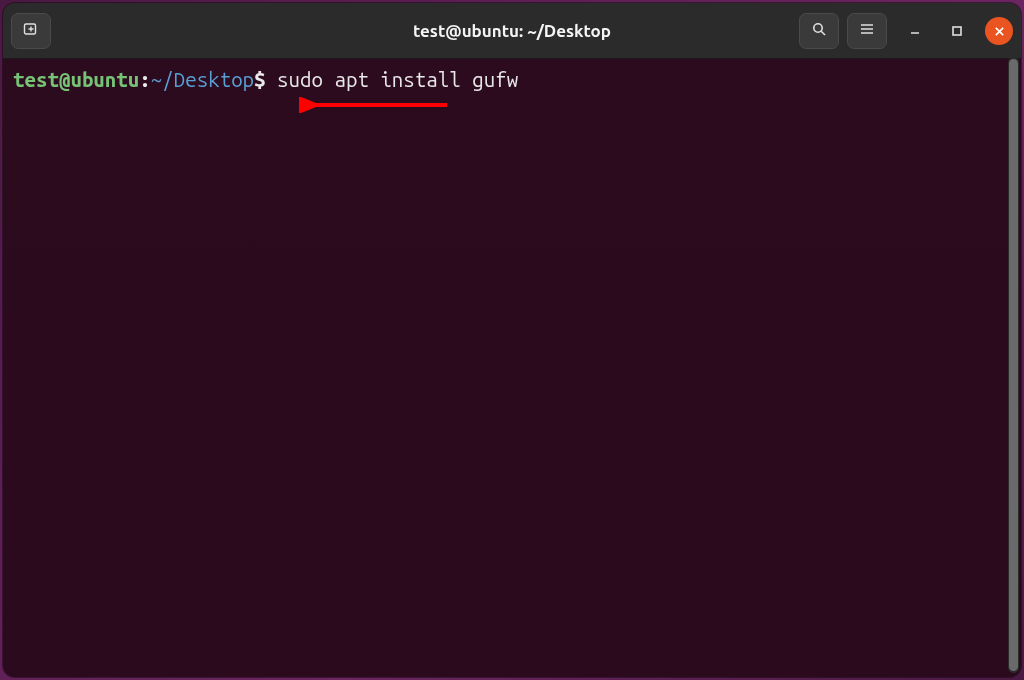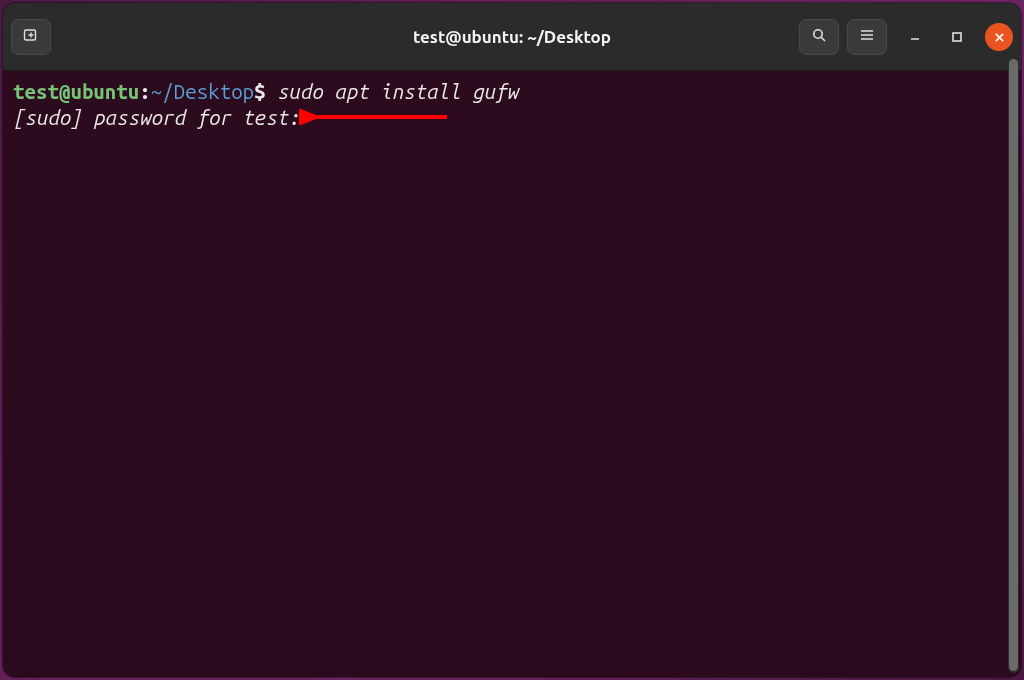--- a/index.html
+++ b/index.html
@@ -18,21 +18,21 @@
       right: 3px;
       bottom: 3px;
       background: #1e1e1e;
       border-radius: 12px;
       overflow: hidden;
       display: flex;
       flex-direction: column;
       box-shadow: 0 0 0 1px rgba(0,0,0,0.4);
     }
     .titlebar {
-      height: 68px;
+      height: 56px;
       background: #2b2b2b;
       display: flex;
       align-items: center;
       padding: 0 8px;
       gap: 8px;
       border-bottom: 1px solid #1a1a1a;
       position: relative;
     }
     .titlebar-left { display: flex; align-items: center; gap: 8px; }
     .titlebar-title {
@@ -85,21 +85,21 @@
       position: relative;
       font-family: "Ubuntu Mono", "DejaVu Sans Mono", Menlo, Consolas, monospace;
       font-size: 20.5px;
       line-height: 1.25;
       color: #e9e9e9;
     }
     .prompt-user { color: #76c376; font-weight: bold; }
     .prompt-sep { color: #e9e9e9; font-weight: bold; }
     .prompt-path { color: #5a9fd4; font-weight: normal; }
     .prompt-dollar { color: #e9e9e9; font-weight: bold; }
-    .cmd { color: #e9e9e9; font-style: italic; }
+    .cmd { color: #e9e9e9; }
     .scrollbar {
       position: absolute;
       right: 2px;
       top: 54px;
       bottom: 4px;
       width: 11px;
       background: #2b2b2b;
       border-radius: 6px;
       display: flex;
       flex-direction: column;
@@ -176,21 +176,20 @@
           <svg viewBox="0 0 12 12" fill="none" stroke="currentColor" stroke-width="1.8">
             <path d="M2 2 L10 10 M10 2 L2 10"></path>
           </svg>
         </span>
       </div>
     </div>
   </div>
 
   <div class="terminal-body">
     <div class="term-line"><span class="prompt-user">test@ubuntu</span><span class="prompt-sep">:</span><span class="prompt-path">~/Desktop</span><span class="prompt-dollar">$</span><span class="cmd"> </span><span class="cmd">sudo apt install gufw</span></div>
-    <div class="term-line"><span class="cmd">[sudo] password for test: </span></div>
 
     <div class="arrow-annot">
       <svg viewBox="0 0 150 16">
         <defs>
           <marker id="ah" markerWidth="10" markerHeight="8" refX="2" refY="4" orient="auto">
             <polygon points="10 0, 0 4, 10 8" fill="#ff0000"></polygon>
           </marker>
         </defs>
         <line x1="148" y1="8" x2="14" y2="8" stroke="#ff0000" stroke-width="4" marker-end="url(#ah)"></line>
       </svg>

